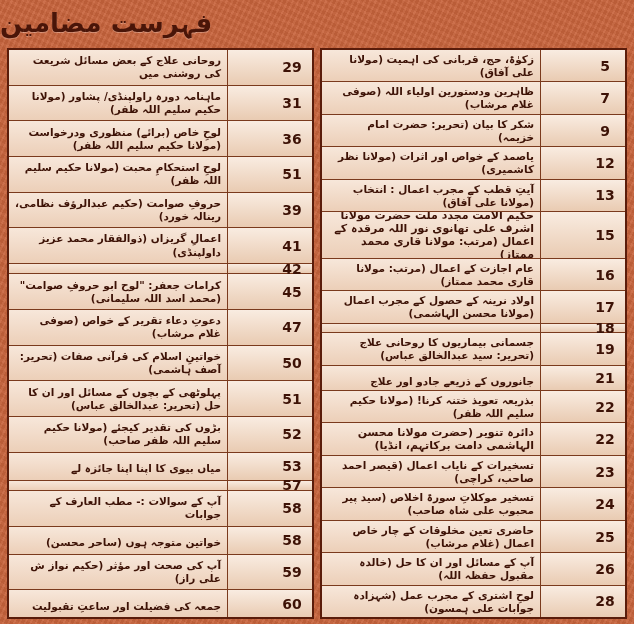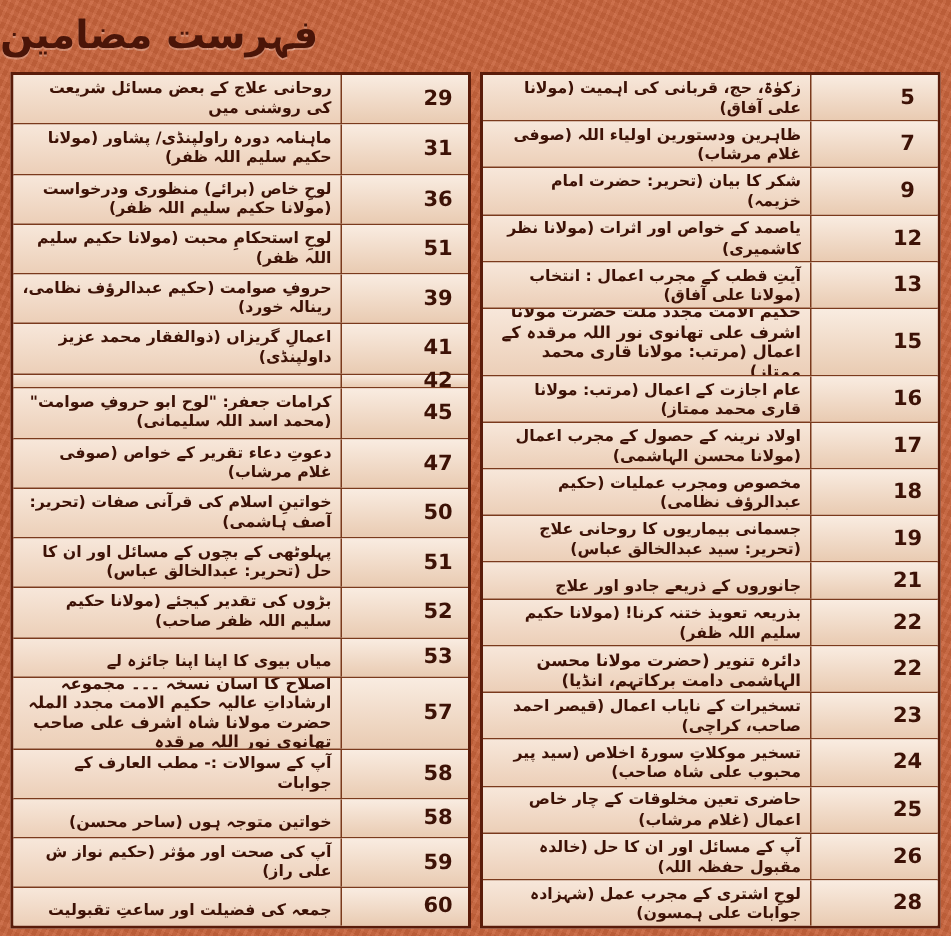--- a/index.html
+++ b/index.html
@@ -157,21 +157,20 @@
       <div class="row">
         <div class="cell-num">52</div>
         <div class="cell-text">بڑوں کی تقدیر کیجئے            (مولانا حکیم سلیم اللہ ظفر صاحب)</div>
       </div>
       <div class="row">
         <div class="cell-num">53</div>
         <div class="cell-text">میاں بیوی کا اپنا اپنا جائزہ لے</div>
       </div>
       <div class="row tall2">
         <div class="cell-num">57</div>
-        <div class="cell-text small">اصلاح کا آسان نسخہ ۔۔۔ مجموعہ ارشاداتِ عالیہ حکیم الامت مجدد الملہ حضرت مولانا شاہ اشرف علی صاحب تھانوی نور اللہ مرقدہ</div>
       </div>
       <div class="row">
         <div class="cell-num">58</div>
         <div class="cell-text">آپ کے سوالات :- مطب العارف کے جوابات</div>
       </div>
       <div class="row">
         <div class="cell-num">58</div>
         <div class="cell-text">خواتین متوجہ ہوں                                         (ساحر محسن)</div>
       </div>
       <div class="row">
@@ -212,21 +211,20 @@
       <div class="row">
         <div class="cell-num">16</div>
         <div class="cell-text">عام اجازت کے اعمال        (مرتب: مولانا قاری محمد ممتاز)</div>
       </div>
       <div class="row">
         <div class="cell-num">17</div>
         <div class="cell-text">اولاد نرینہ کے حصول کے مجرب اعمال   (مولانا محسن الہاشمی)</div>
       </div>
       <div class="row">
         <div class="cell-num">18</div>
-        <div class="cell-text">مخصوص ومجرب عملیات         (حکیم عبدالرؤف نظامی)</div>
       </div>
       <div class="row">
         <div class="cell-num">19</div>
         <div class="cell-text">جسمانی بیماریوں کا روحانی علاج    (تحریر: سید عبدالخالق عباس)</div>
       </div>
       <div class="row">
         <div class="cell-num">21</div>
         <div class="cell-text">جانوروں کے ذریعے جادو اور علاج</div>
       </div>
       <div class="row">

